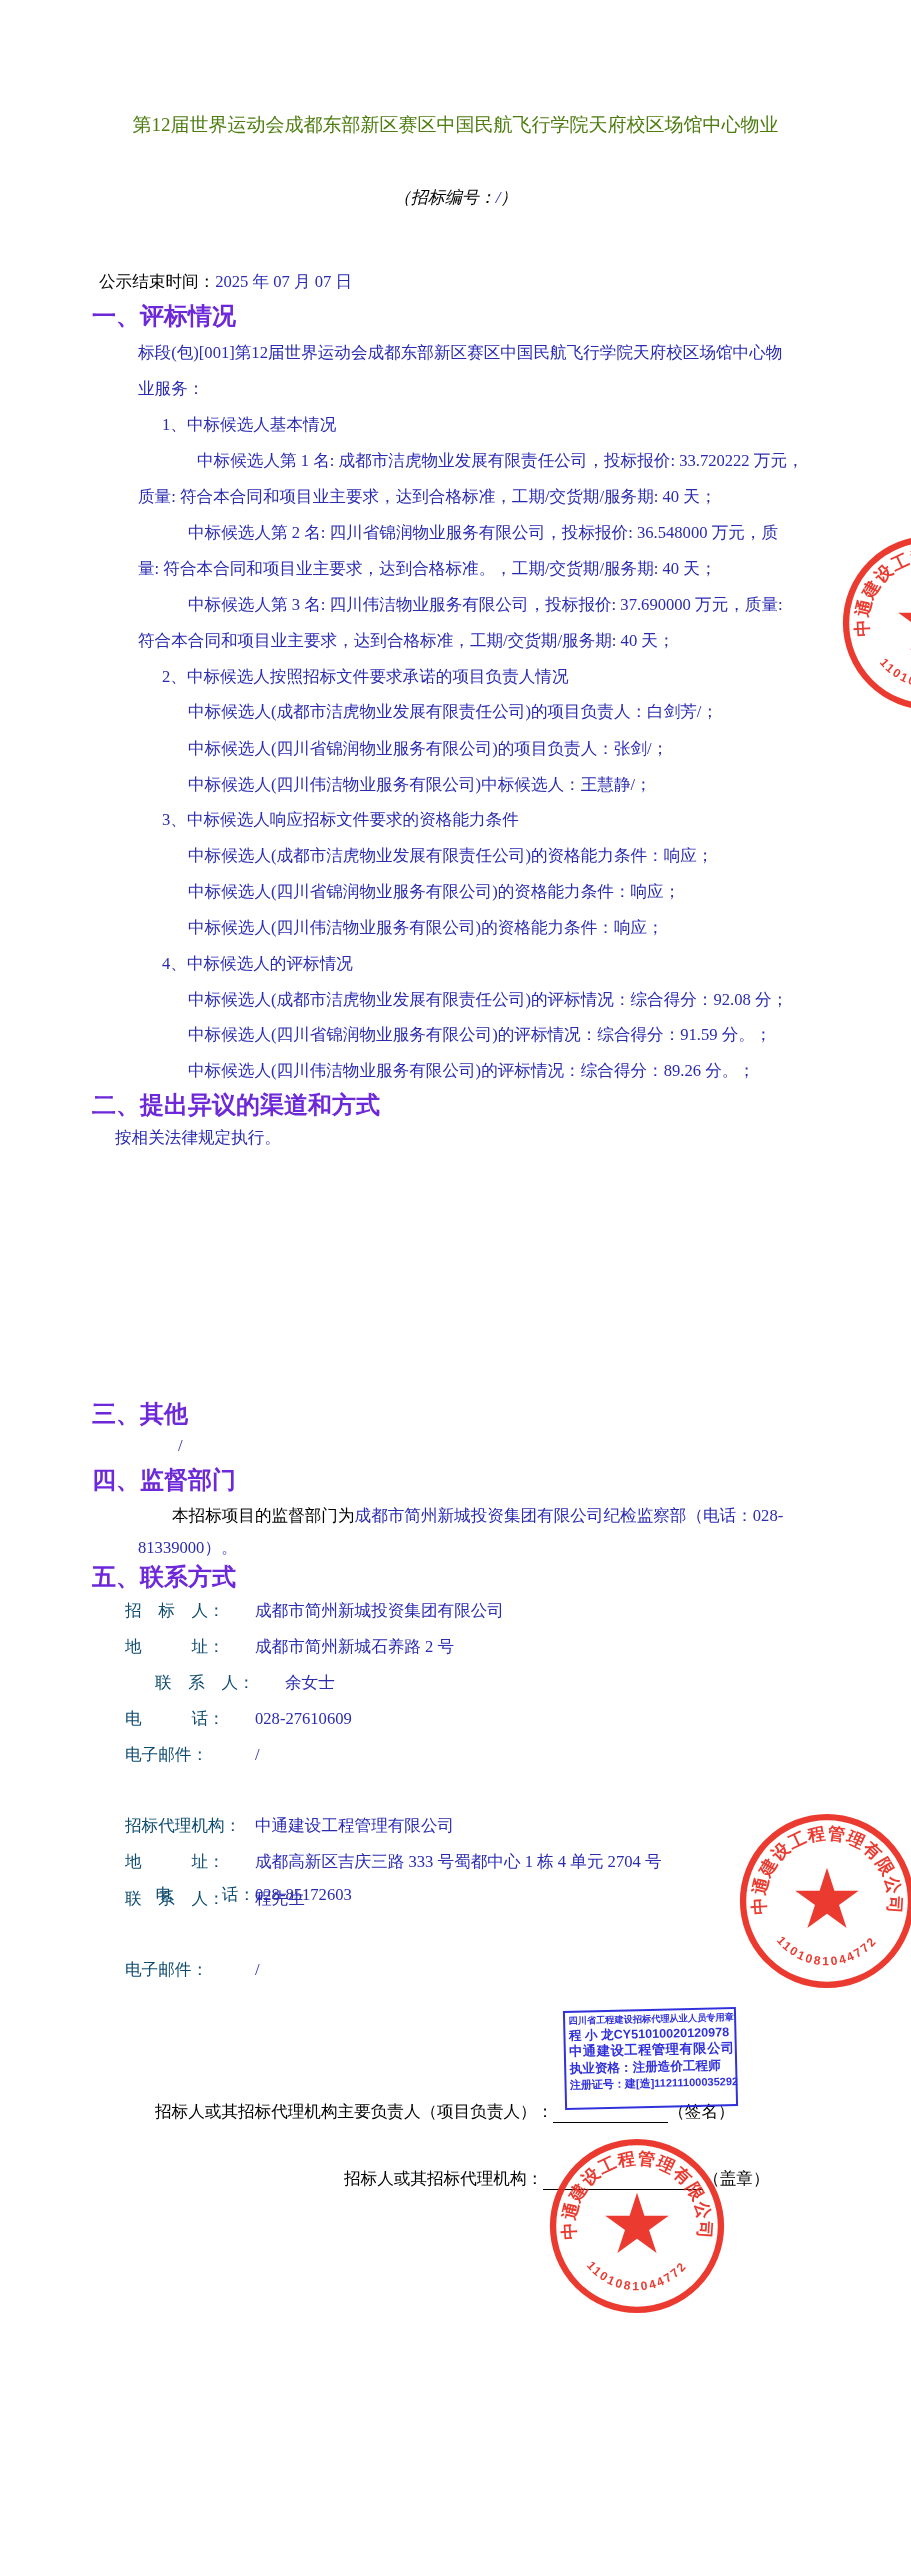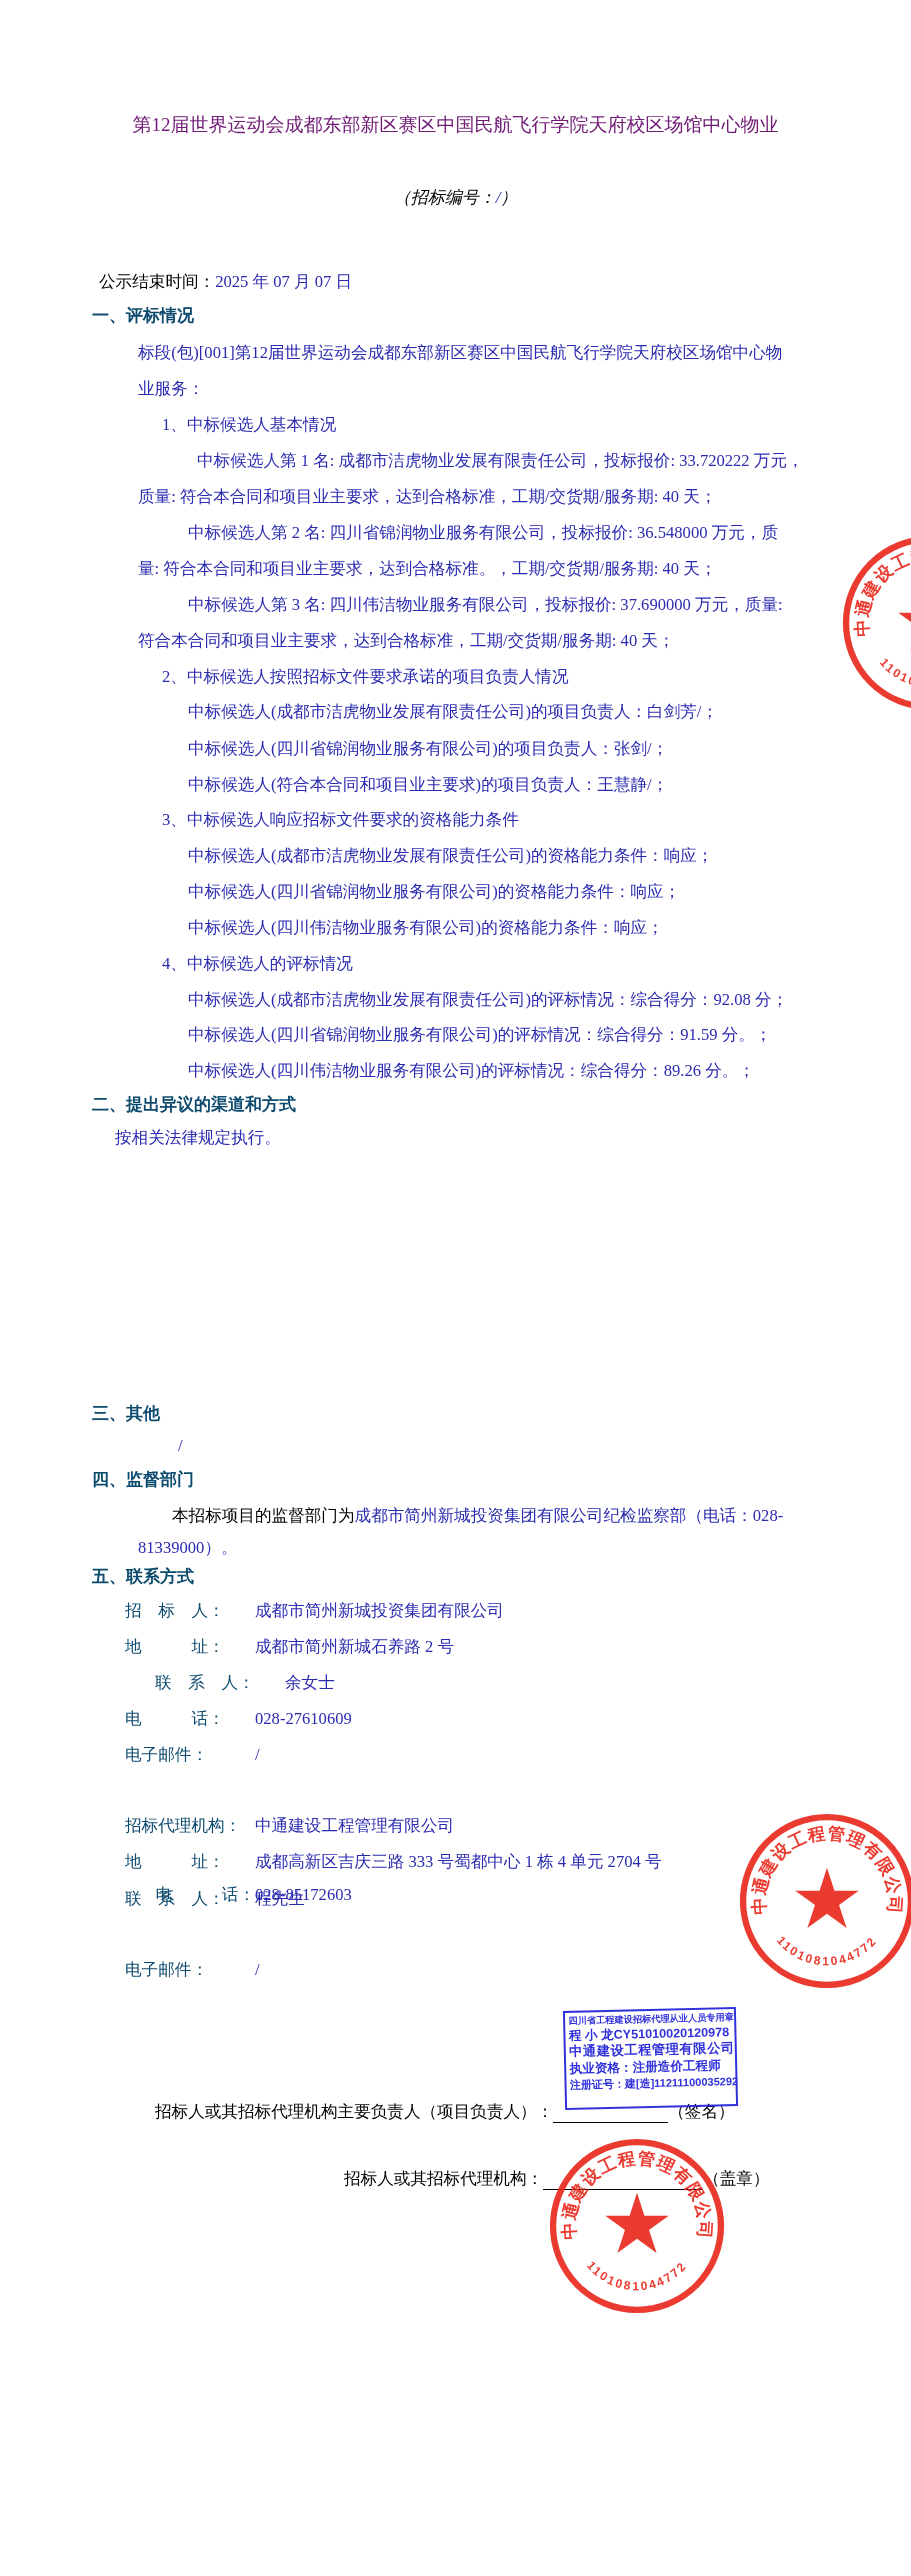--- a/index.html
+++ b/index.html
@@ -23,32 +23,32 @@
     left:0;
     width:100%;
     text-align:center;
     white-space:nowrap;
   }
   .blue{color:#2b2bb0;}
   .black{color:#000000;}
   .title{
     font-size:19px;
     line-height:25px;
-    color:#701a75;
+    color:#4d7c0f;
   }
   .subtitle{
     font-size:17px;
     line-height:23px;
     font-style:italic;
   }
   .heading{
     font-family:"Liberation Sans","DejaVu Sans",sans-serif;
     font-weight:700;
-    font-size:17px;
-    color:#0c4a6e;
+    font-size:24px;
+    color:#6d28d9;
   }
   .lbl{
     display:inline-block;
     min-width:130px;
     color:#0c4a6e;
   }
   .uline{
     display:inline-block;
     border-bottom:1.1px solid #000;
     height:18.4px;
@@ -109,21 +109,21 @@
   <div class="line blue" style="top:449px;left:197px;">中标候选人第 1 名: 成都市洁虎物业发展有限责任公司，投标报价: 33.720222 万元，</div>
   <div class="line blue" style="top:485px;left:138px;">质量: 符合本合同和项目业主要求，达到合格标准，工期/交货期/服务期: 40 天；</div>
   <div class="line blue" style="top:521px;left:188px;">中标候选人第 2 名: 四川省锦润物业服务有限公司，投标报价: 36.548000 万元，质</div>
   <div class="line blue" style="top:557px;left:138px;">量: 符合本合同和项目业主要求，达到合格标准。，工期/交货期/服务期: 40 天；</div>
   <div class="line blue" style="top:593px;left:188px;">中标候选人第 3 名: 四川伟洁物业服务有限公司，投标报价: 37.690000 万元，质量:</div>
   <div class="line blue" style="top:629px;left:138px;">符合本合同和项目业主要求，达到合格标准，工期/交货期/服务期: 40 天；</div>
 
   <div class="line blue" style="top:665px;left:162px;">2、中标候选人按照招标文件要求承诺的项目负责人情况</div>
   <div class="line blue" style="top:700px;left:188px;">中标候选人(成都市洁虎物业发展有限责任公司)的项目负责人：白剑芳/；</div>
   <div class="line blue" style="top:737px;left:188px;">中标候选人(四川省锦润物业服务有限公司)的项目负责人：张剑/；</div>
-  <div class="line blue" style="top:773px;left:188px;">中标候选人(符合本合同和项目业主要求)的项目负责人：王慧静/；</div>
+  <div class="line blue" style="top:773px;left:188px;">中标候选人(四川伟洁物业服务有限公司)中标候选人：王慧静/；</div>
 
   <div class="line blue" style="top:808px;left:162px;">3、中标候选人响应招标文件要求的资格能力条件</div>
   <div class="line blue" style="top:844px;left:188px;">中标候选人(成都市洁虎物业发展有限责任公司)的资格能力条件：响应；</div>
   <div class="line blue" style="top:880px;left:188px;">中标候选人(四川省锦润物业服务有限公司)的资格能力条件：响应；</div>
   <div class="line blue" style="top:916px;left:188px;">中标候选人(四川伟洁物业服务有限公司)的资格能力条件：响应；</div>
 
   <div class="line blue" style="top:952px;left:162px;">4、中标候选人的评标情况</div>
   <div class="line blue" style="top:988px;left:188px;">中标候选人(成都市洁虎物业发展有限责任公司)的评标情况：综合得分：92.08 分；</div>
   <div class="line blue" style="top:1023px;left:188px;">中标候选人(四川省锦润物业服务有限公司)的评标情况：综合得分：91.59 分。；</div>
   <div class="line blue" style="top:1059px;left:188px;">中标候选人(四川伟洁物业服务有限公司)的评标情况：综合得分：89.26 分。；</div>

